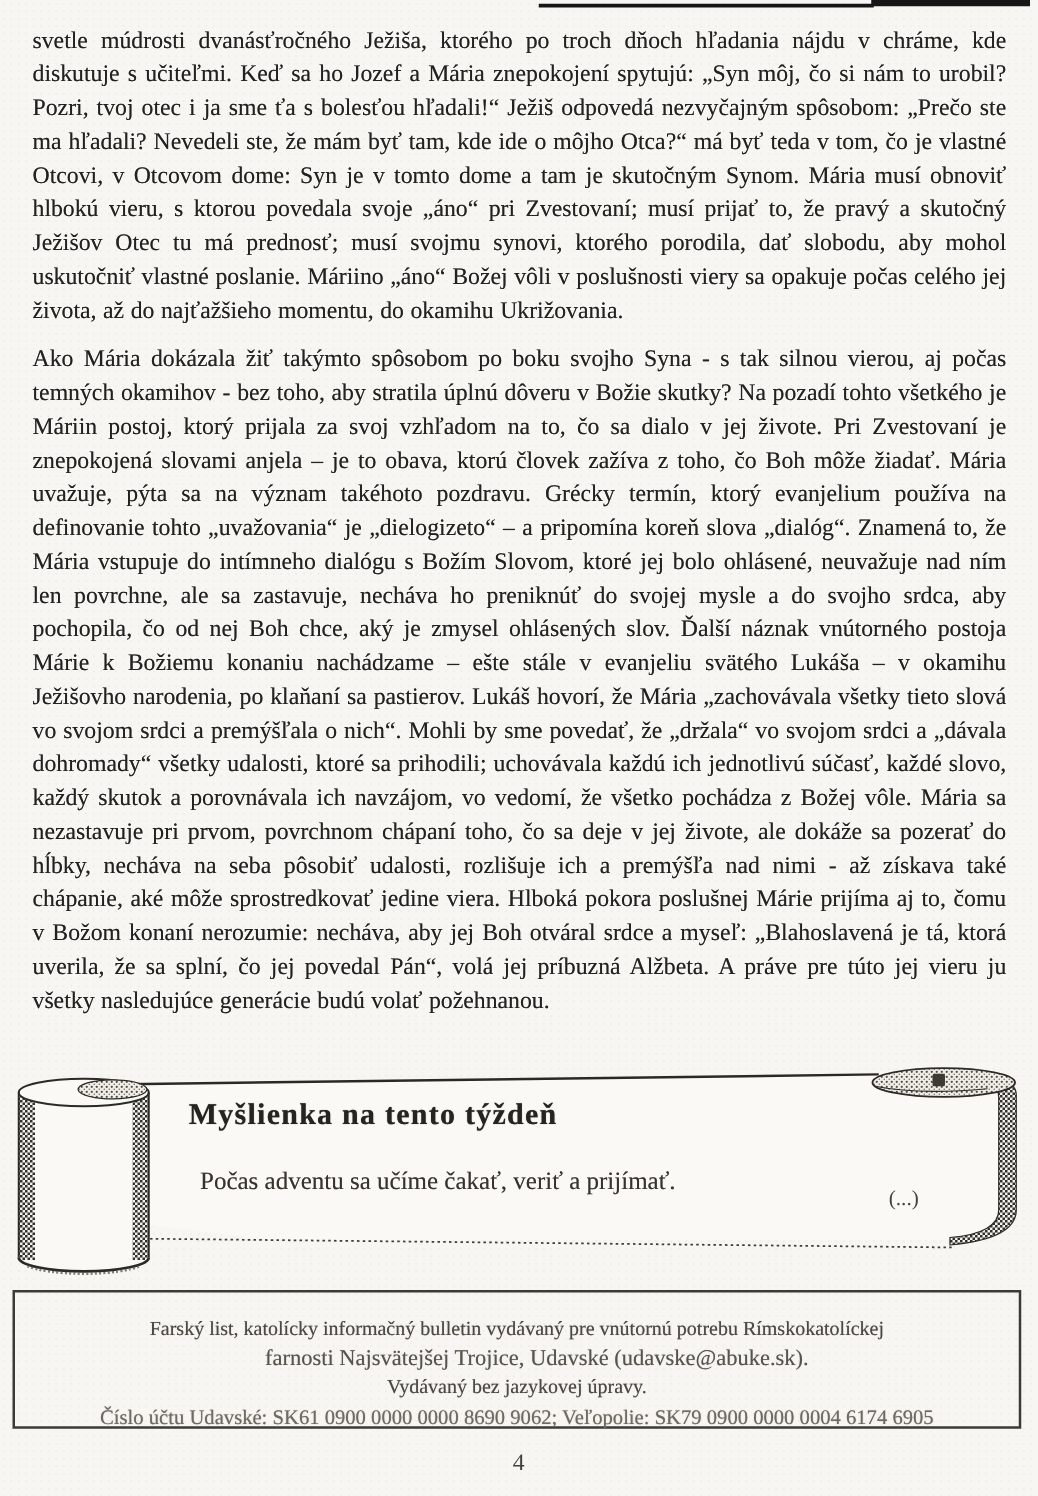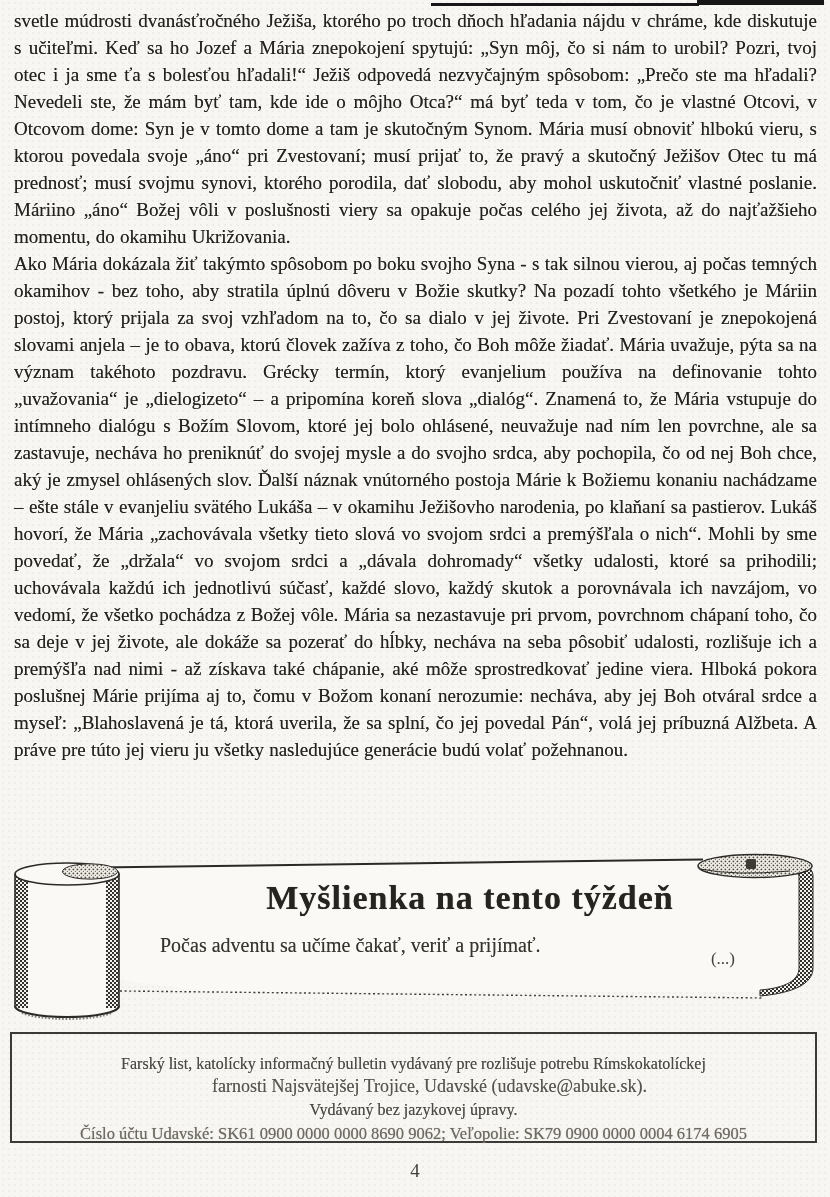--- a/index.html
+++ b/index.html
@@ -19,28 +19,28 @@
   .top-rule.a { left: 431px; top: 3px; width: 268px; height: 3px; }
   .top-rule.b { left: 697px; top: 0px; width: 127px; height: 5px; }
 
   .article {
     position: absolute; left: 14px; top: 7px; width: 803px;
     font-size: 19px; line-height: 27px;
     text-align: justify; word-spacing: 0.5px;
     color: #232220;
     text-shadow: 0 0 0.5px rgba(30,28,25,0.55);
   }
-  .article p { margin: 0; }
+  .article p { margin: 12px; }
 
   
   .banner { position: absolute; left: 0; top: 852px; width: 830px; height: 178px; }
   .banner svg { position: absolute; left: 0; top: 0; }
   .banner-title {
-    position: absolute; left: 160px; top: 27px; width: 620px;
-    text-align: center; font-weight: bold; font-size: 34px;
+    position: absolute; left: 151px; top: 27px; width: 620px;
+    text-align: left; font-weight: bold; font-size: 24px;
     letter-spacing: 1px; color: #26241f;
     text-shadow: 0 0 0.7px rgba(35,33,28,0.7);
   }
   .banner-quote {
     position: absolute; left: 160px; top: 82px; width: 620px;
     text-align: left; font-size: 20px; color: #37342e;
     text-shadow: 0 0 0.5px rgba(50,47,40,0.5);
   }
   .banner-ellipsis {
     position: absolute; left: 688px; top: 97px; width: 70px;
@@ -117,21 +117,21 @@
       <path d="M 15,154 A 52 11 0 0 0 119,154" stroke="#2b2a27" stroke-width="2.2" fill="none"></path>
       <path d="M 22,161 A 52 12 0 0 0 112,161" stroke="#55524b" stroke-width="2" stroke-dasharray="1.6 1.8" fill="none" opacity="0.75"></path>
     </svg>
 
     <div class="banner-title">Myšlienka na tento týždeň</div>
     <div class="banner-quote">Počas adventu sa učíme čakať, veriť a prijímať.</div>
     <div class="banner-ellipsis">(...)</div>
   </div>
 
   <div class="imprint">
-    <div class="imprint-line1">Farský list, katolícky informačný bulletin vydávaný pre rozlišuje potrebu Rímskokatolíckej</div>
+    <div class="imprint-line1">Farský list, katolícky informačný bulletin vydávaný pre vnútornú potrebu Rímskokatolíckej</div>
     <div class="imprint-line2">farnosti Najsvätejšej Trojice, Udavské (udavske@abuke.sk).</div>
     <div class="imprint-line3">Vydávaný bez jazykovej úpravy.</div>
     <div class="imprint-accounts">Číslo účtu Udavské: SK61 0900 0000 0000 8690 9062; Veľopolie: SK79 0900 0000 0004 6174 6905</div>
   </div>
 
   <div class="page-number">4</div>
 
 </div>
 
 </body></html>

